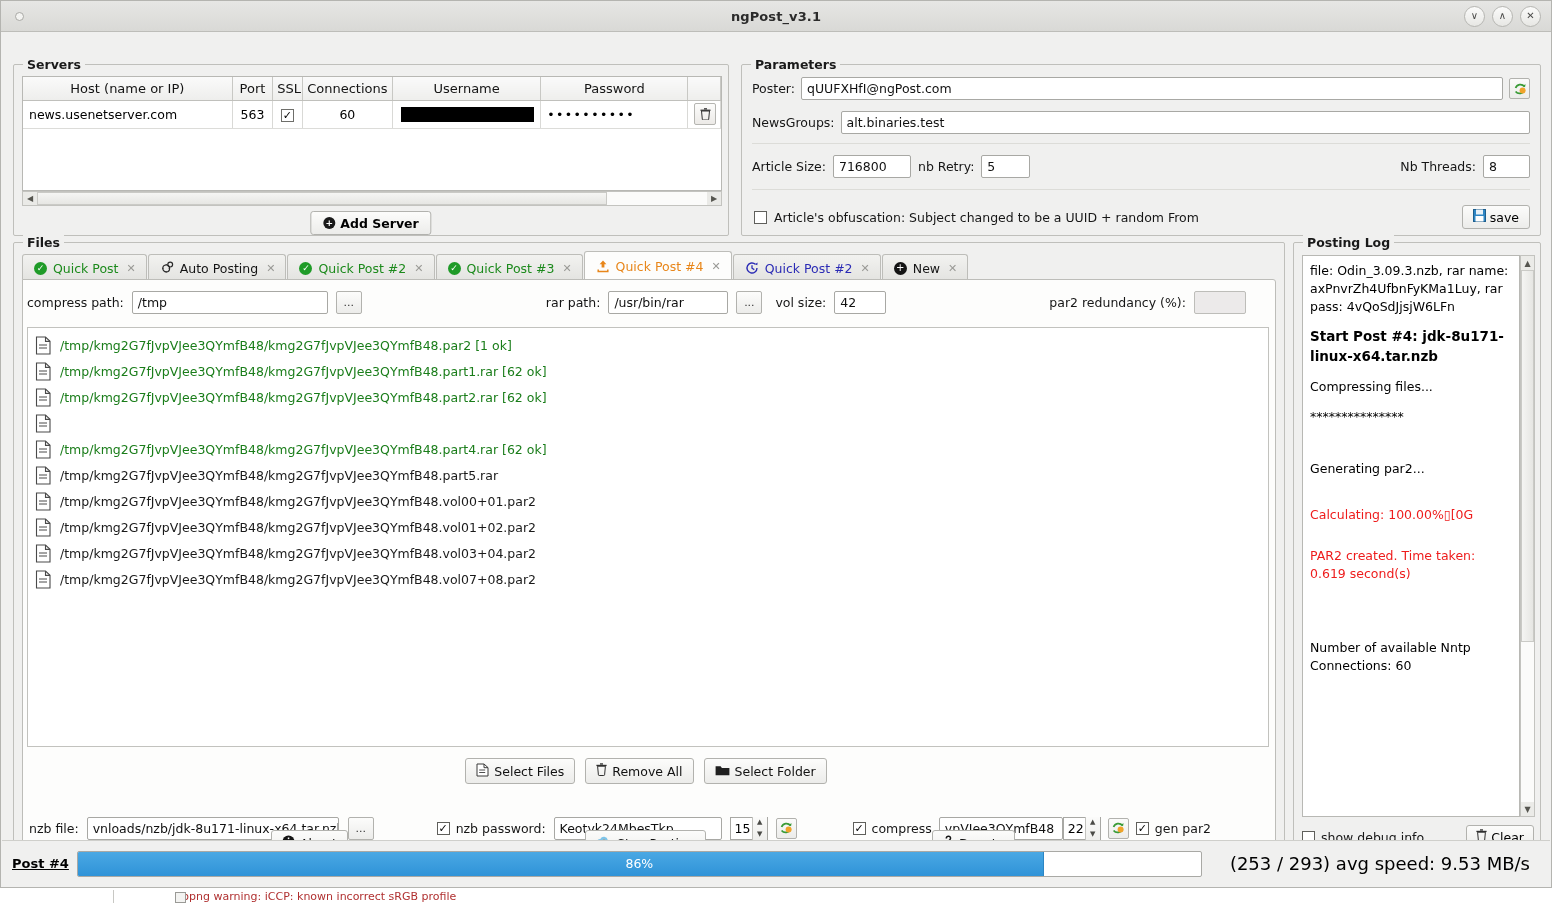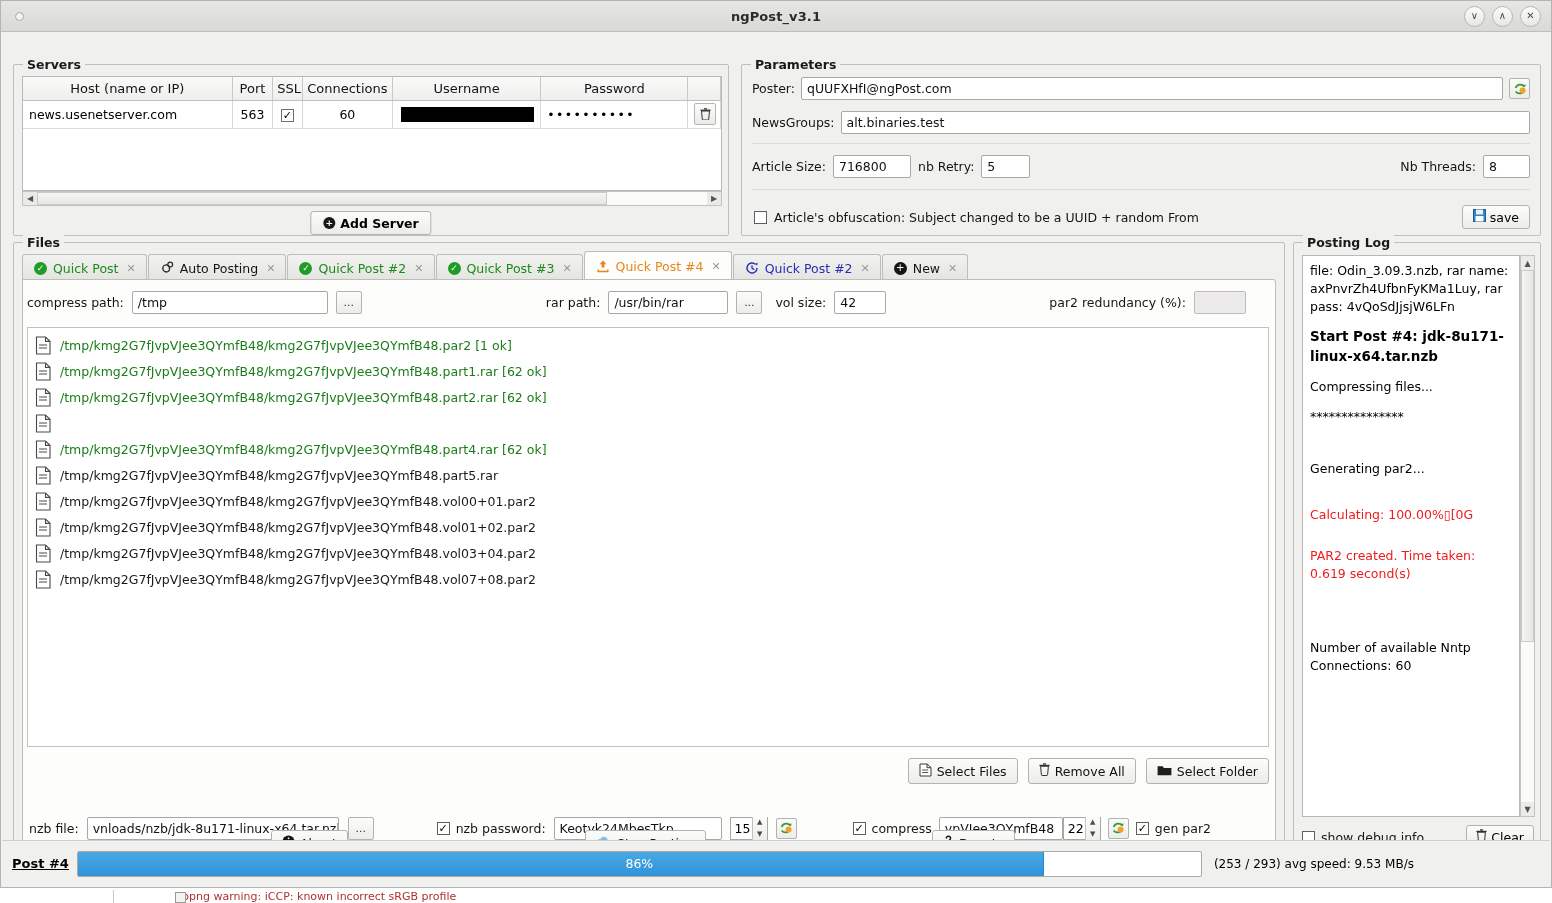--- a/index.html
+++ b/index.html
@@ -182,21 +182,21 @@
     position: absolute; left: 4px; right: 6px; top: 47px; height: 420px;
     background: #ffffff; border: 1px solid #c2c2be; overflow: hidden; padding: 4px 0 0 0;
   }
   .frow { display: flex; align-items: center; height: 26px; padding-left: 7px; gap: 8px; }
   .fdoc { width: 17px; height: 19px; flex: 0 0 17px; position: relative; }
   .fdoc svg { display: block; }
   .fname { font-size: 12.5px; white-space: nowrap; }
   .fname.ok { color: #1a7d1a; }
   .fname.pending { color: #1a1a1a; }
 
-  #btn-row { position: absolute; left: 0; right: 6px; top: 478px; display: flex; justify-content: flex-end; gap: 10px; }
+  #btn-row { position: absolute; left: 0; right: 6px; top: 478px; display: flex; justify-content: center; gap: 10px; }
   .btn {
     height: 26px; padding: 0 10px; background: linear-gradient(#fcfcfb,#ececea);
     border: 1px solid #b2b2ae; border-radius: 3px;
     display: inline-flex; align-items: center; gap: 5px; font-size: 12.5px; color: #111;
   }
   #nzb-row { position: absolute; left: 6px; right: 6px; top: 536px; height: 24px; display: flex; align-items: center; }
   #action-row { position: absolute; left: 6px; right: 6px; top: 550px; height: 28px; }
   .spin {
     height: 23px; width: 38px; border: 1px solid #a8a8a4; background: #fff;
     display: flex; align-items: center; padding-left: 4px; font-size: 12.5px; position: relative;
@@ -246,21 +246,21 @@
   #progress-fill {
     position: absolute; left: 0; top: 0; bottom: 0;
     background: linear-gradient(#4aa8e4,#2f93d8);
     border-right: 1px solid #2c86c4;
   }
   #progress-text {
     position: absolute; left: 0; top: 0; bottom: 0; width: 100%;
     display: flex; align-items: center; justify-content: center;
     color: #ffffff; font-size: 12.5px;
   }
-  #status-right { margin-left: 12px; font-size: 12px; white-space: nowrap; }
+  #status-right { margin-left: 28px; font-size: 18px; white-space: nowrap; }
 
   
   #behind {
     position: absolute; left: 0; bottom: 0; width: 1552px; height: 15px;
     background: #ffffff; overflow: hidden;
   }
   #behind-inner {
     position: absolute; left: 113px; top: 2px; right: 0; bottom: 0;
     border-left: 1px solid #c8c8c4; background: #fff;
     font-size: 11px; color: #b03030; padding-left: 62px; line-height: 14px;

